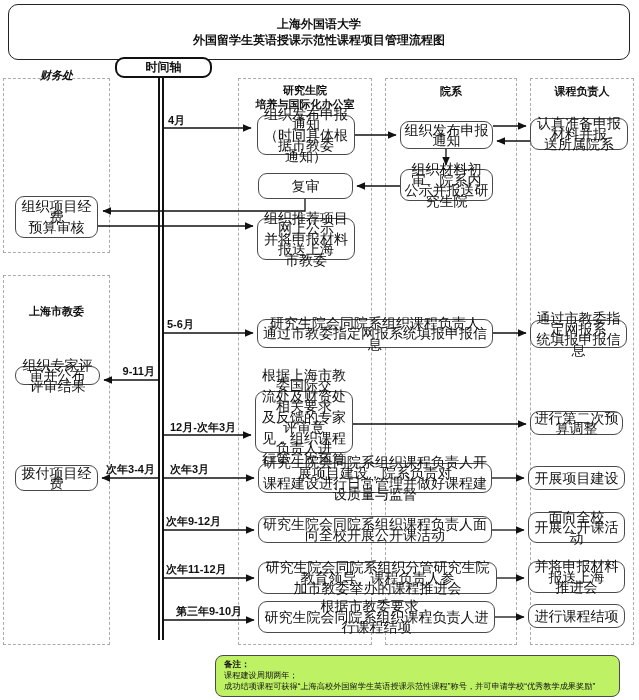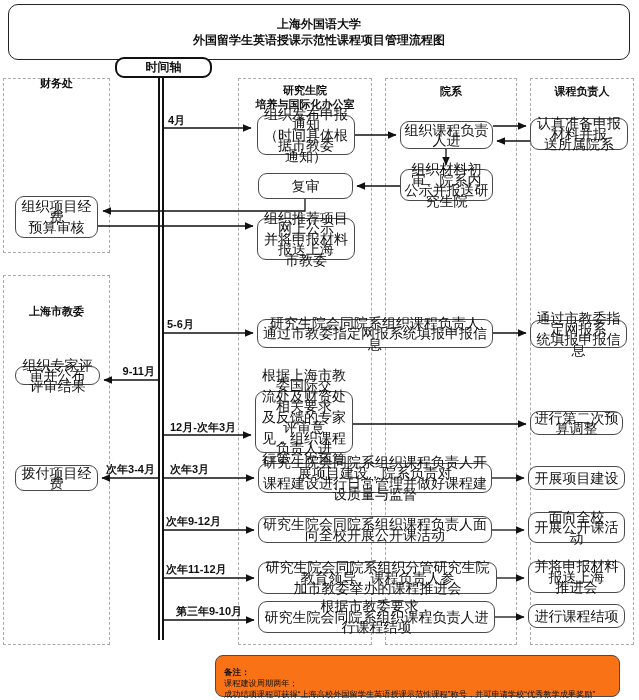--- a/index.html
+++ b/index.html
@@ -17,41 +17,41 @@
               justify-content:center;font-weight:bold;font-size:12px;z-index:4;}
   .timeline-line{position:absolute;left:158px;top:78px;width:2px;height:562px;
                  border-left:2px solid #111;border-right:2px solid #111;z-index:1;}
   .tlabel{position:absolute;font-weight:bold;font-size:11px;line-height:12px;white-space:nowrap;z-index:3;}
   .tlabel.right-align{text-align:right;}
   .node{position:absolute;border:1px solid #4a4a4a;border-radius:9px;background:#fff;box-sizing:border-box;
         display:flex;align-items:center;justify-content:center;text-align:center;font-size:14px;
         line-height:10.5px;white-space:pre-line;padding:1px 2px;z-index:2;}
   .arrows{position:absolute;left:0;top:0;z-index:2;pointer-events:none;}
   .note-box{position:absolute;left:215px;top:655px;width:405px;height:42px;border:1px solid #4a4a4a;
-            border-radius:8px;box-sizing:border-box;background:#f97316;padding:11px 8px;z-index:2;}
+            border-radius:8px;box-sizing:border-box;background:#bef264;padding:3px 8px;z-index:2;}
   .note-heading{font-weight:bold;font-size:8.6px;line-height:11px;}
   .note-line{font-size:8.2px;line-height:11px;white-space:nowrap;}
 </style>
 </head>
 <body>
 
 <div class="canvas">
 
   <div class="title-box">
     <div class="title-line">上海外国语大学</div>
     <div class="title-line">外国留学生英语授课示范性课程项目管理流程图</div>
   </div>
 
   <div class="lane" style="left:3px;top:78px;width:107px;height:175px;"></div>
   <div class="lane" style="left:3px;top:275px;width:107px;height:370px;"></div>
   <div class="lane" style="left:238px;top:78px;width:134px;height:567px;"></div>
   <div class="lane" style="left:385px;top:78px;width:132px;height:567px;"></div>
   <div class="lane" style="left:530px;top:78px;width:104px;height:567px;"></div>
 
-  <div class="lane-label" style="left:3px;top:76px;width:107px;">财务处</div>
+  <div class="lane-label" style="left:3px;top:68px;width:107px;font-style:italic;">财务处</div>
   <div class="lane-label" style="left:3px;top:281px;width:107px;margin-top:23px;">上海市教委</div>
   <div class="lane-label" style="left:238px;top:83px;width:134px;">研究生院
 培养与国际化办公室</div>
   <div class="lane-label" style="left:385px;top:84px;width:132px;">院系</div>
   <div class="lane-label" style="left:530px;top:84px;width:104px;">课程负责人</div>
 
   <div class="axis-label">时间轴</div>
   <div class="timeline-line"></div>
 
   <div class="tlabel" style="left:168px;top:114px;">4月</div>
@@ -60,21 +60,21 @@
   <div class="tlabel" style="left:170px;top:421px;">12月-次年3月</div>
   <div class="tlabel right-align" style="left:88px;top:463px;width:67px;">次年3-4月</div>
   <div class="tlabel" style="left:170px;top:463px;">次年3月</div>
   <div class="tlabel" style="left:166px;top:515px;">次年9-12月</div>
   <div class="tlabel" style="left:166px;top:563px;">次年11-12月</div>
   <div class="tlabel" style="left:176px;top:605px;">第三年9-10月</div>
 
   <div class="node" style="left:257px;top:115px;width:98px;height:40px;">组织发布申报通知
 （时间具体根据市教委
 通知）</div>
-  <div class="node" style="left:400px;top:121px;width:93px;height:28px;">组织课程负责人进</div>
+  <div class="node" style="left:400px;top:121px;width:93px;height:28px;">组织发布申报通知</div>
   <div class="node" style="left:530px;top:118px;width:98px;height:32px;">认真准备申报材料并报
 送所属院系</div>
   <div class="node" style="left:400px;top:169px;width:93px;height:32px;">组织材料初审、院系内
 公示并报送研究生院</div>
   <div class="node" style="left:258px;top:173px;width:95px;height:26px;">复审</div>
   <div class="node" style="left:15px;top:196px;width:83px;height:42px;">组织项目经费
 预算审核</div>
   <div class="node" style="left:257px;top:218px;width:98px;height:42px;">组织推荐项目网上公示
 并将申报材料报送上海
 市教委</div>

